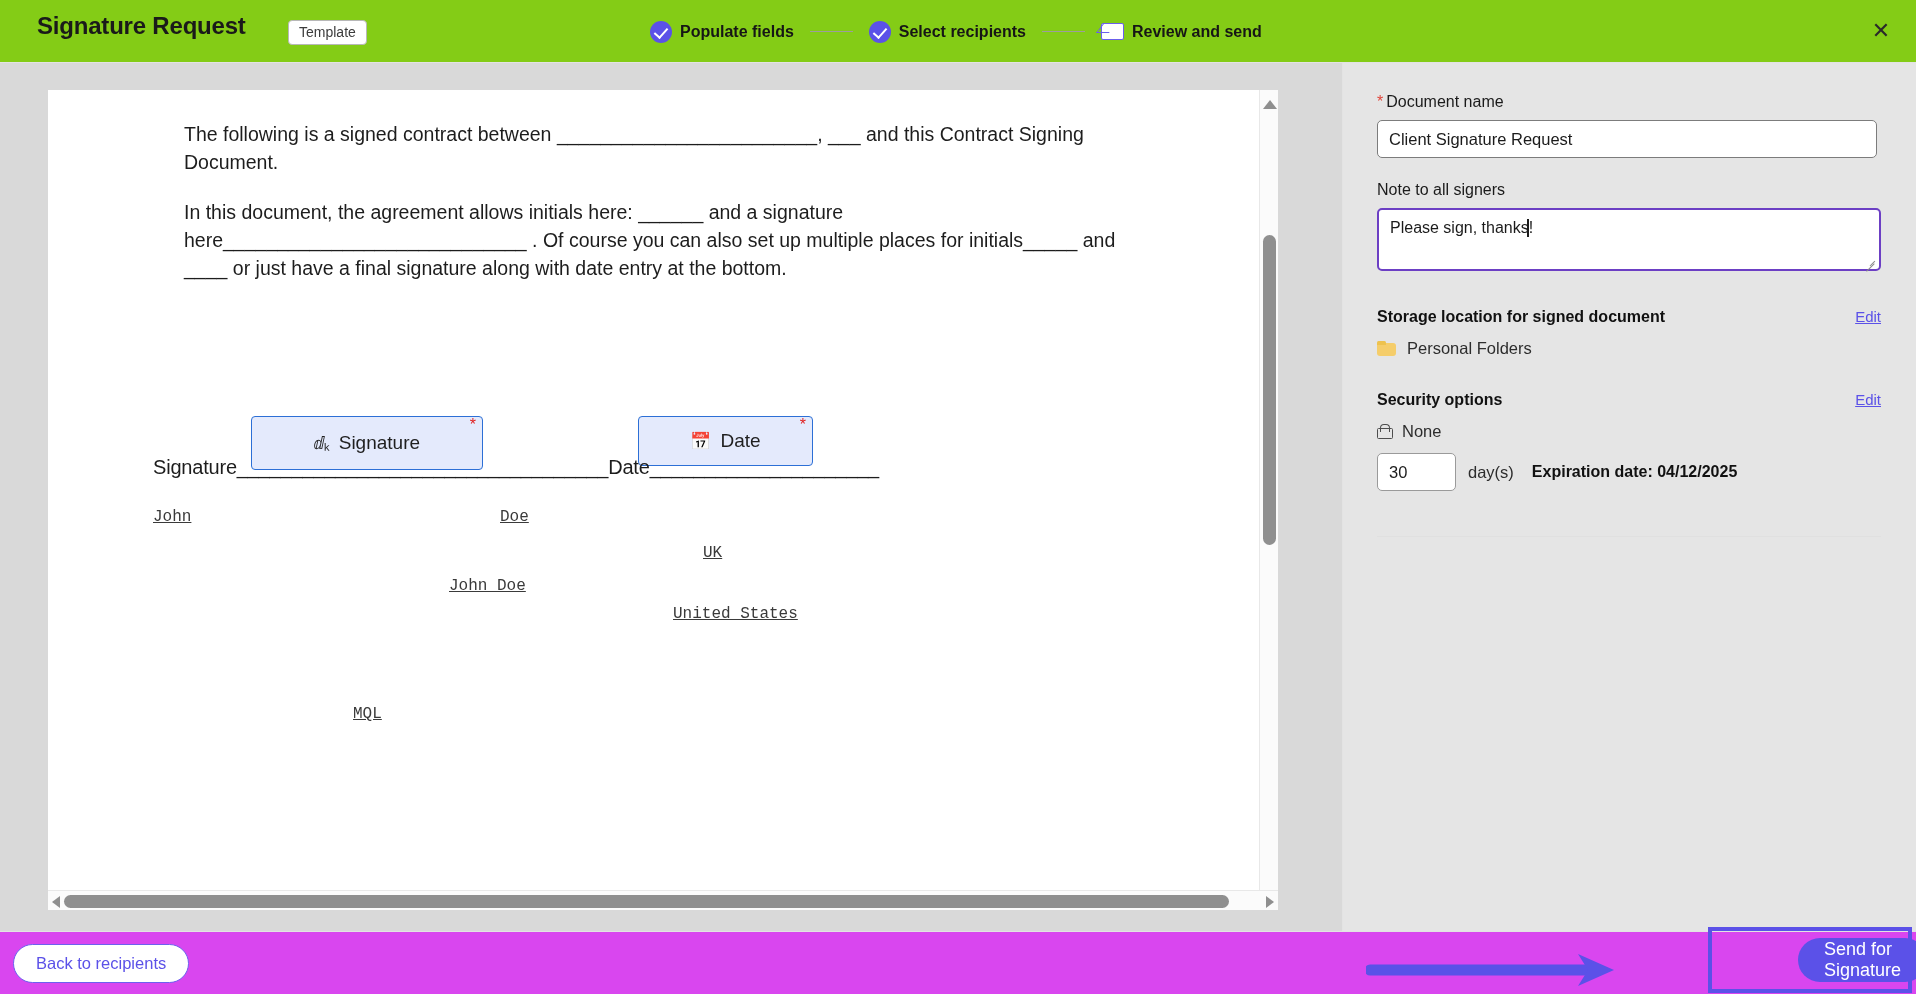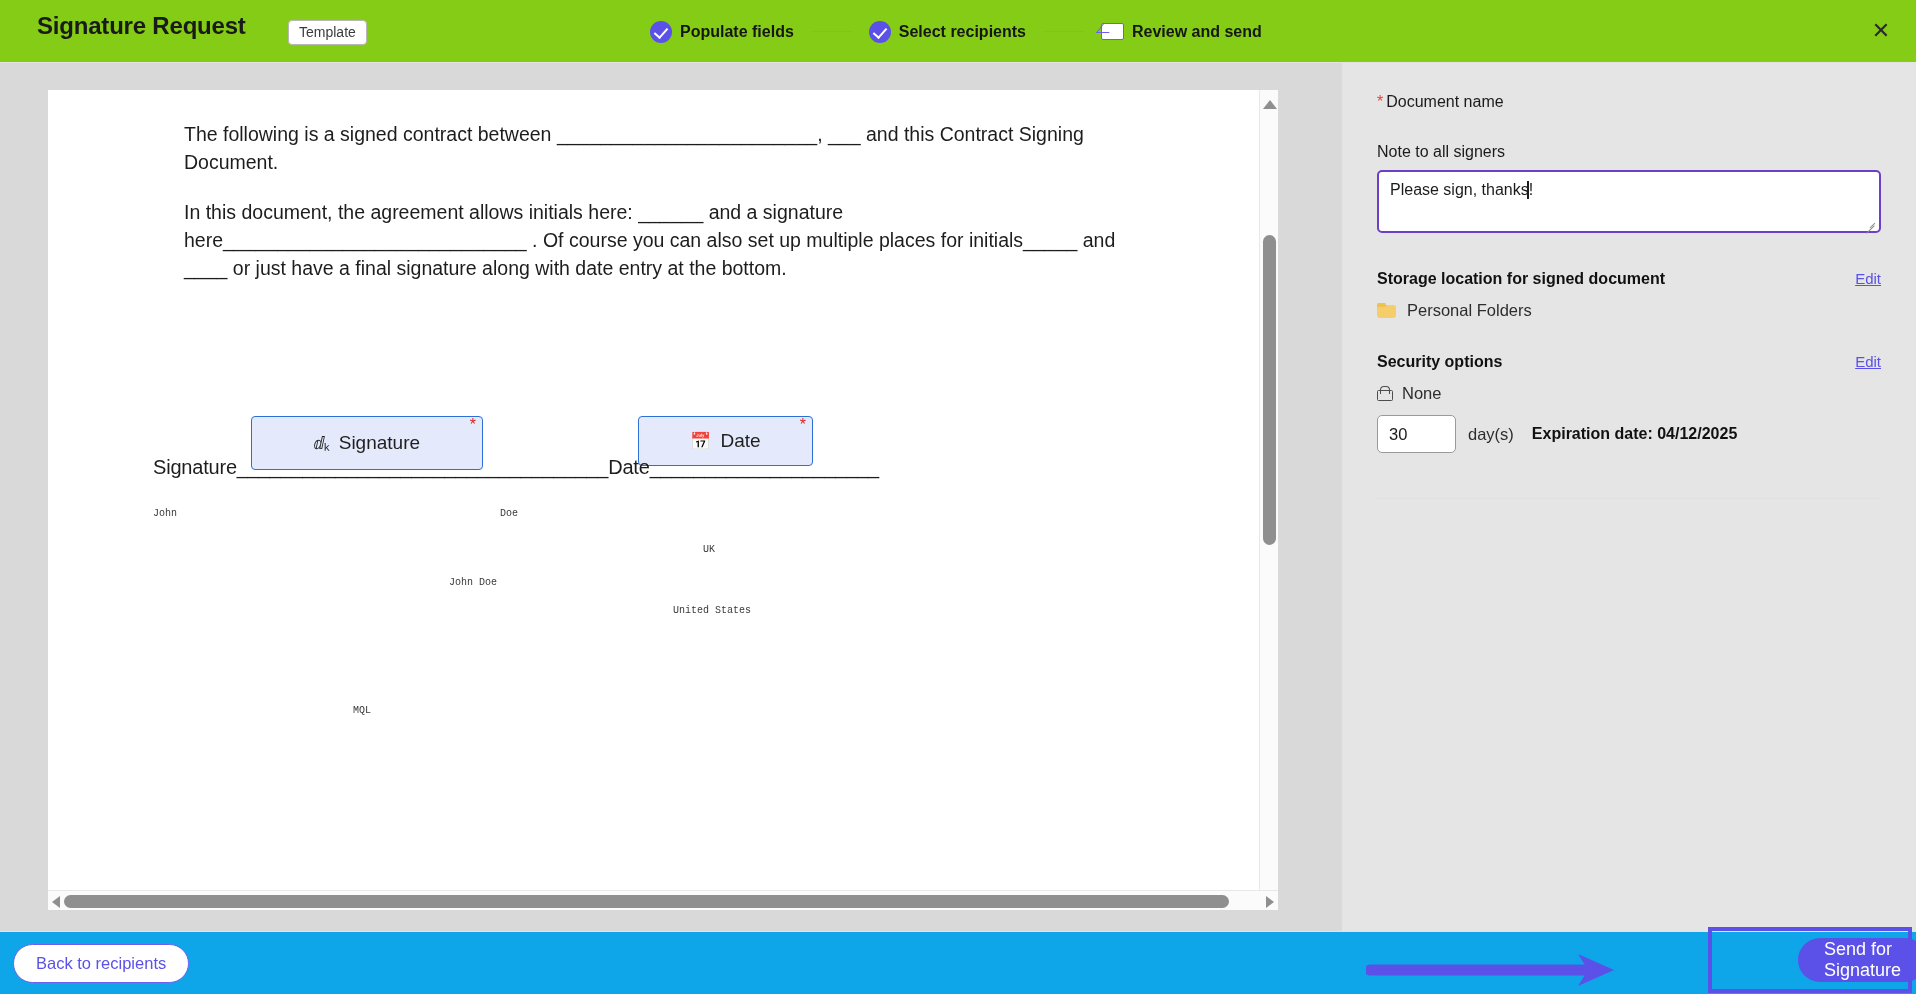--- a/index.html
+++ b/index.html
@@ -117,21 +117,21 @@
   #sig-line {
     position: absolute; left: 105px; top: 366px;
     font-size: 20px; color: #1d1d1d; white-space: nowrap;
     letter-spacing: -0.2px;
     text-align: center;
   }
 
   .mono-val {
     position: absolute;
     font-family: "Liberation Mono", "DejaVu Sans Mono", monospace;
-    font-size: 10px; color: #3a3a3a;
+    font-size: 16px; color: #3a3a3a; text-decoration: underline;
   }
 
   
   #vscroll {
     position: absolute; right: 0; top: 0;
     width: 19px; height: 820px; background: #fbfbfb;
     border-left: 1px solid #e8e8e8;
   }
   #vthumb {
     position: absolute; left: 3px; top: 145px;
@@ -248,21 +248,21 @@
   #exp-unit { font-size: 16.5px; color: #2d2d2d; }
   #exp-date { font-size: 16px; font-weight: bold; color: #111; margin-left: 6px; }
   #panel-divider {
     width: 504px; height: 1px; background: #e0e0e0; margin-top: 45px;
   }
 
   
   #footer {
     position: absolute; left: 0; top: 931px;
     width: 1916px; height: 63px;
-    background: #0ea5e9; border-top: 1px solid #e3e3e3;
+    background: #d946ef; border-top: 1px solid #e3e3e3;
   }
   #back-btn {
     position: absolute; left: 13px; top: 12px;
     height: 39px; padding: 0 22px;
     border: 1.4px solid #6c60ef; border-radius: 22px;
     background: #fff; color: #5b51e8; font-size: 16.5px;
     display: flex; align-items: center; cursor: pointer;
     font-family: "Liberation Sans", sans-serif;
   }
   #send-highlight {
@@ -348,20 +348,21 @@
       <div id="hs-right"></div>
     </div>
   </div>
 </div>
 
 <div id="panel">
 
   <div class="f-label">
     <span class="req-star">*</span><span>Document name</span>
   </div>
+  <input id="doc-name-input" type="text" value="Client Signature Request" style="">
 
   <div class="spacer-22"></div>
 
   <div class="f-label">Note to all signers</div>
   <div id="note-wrap">
     <textarea id="note-input" style="">Please sign, thanks!</textarea>
     <div id="note-caret"></div>
     <div id="note-grip">
       <i style="top:8px; width:11px;"></i>
         <i style="top:4px; width:7px;"></i>

